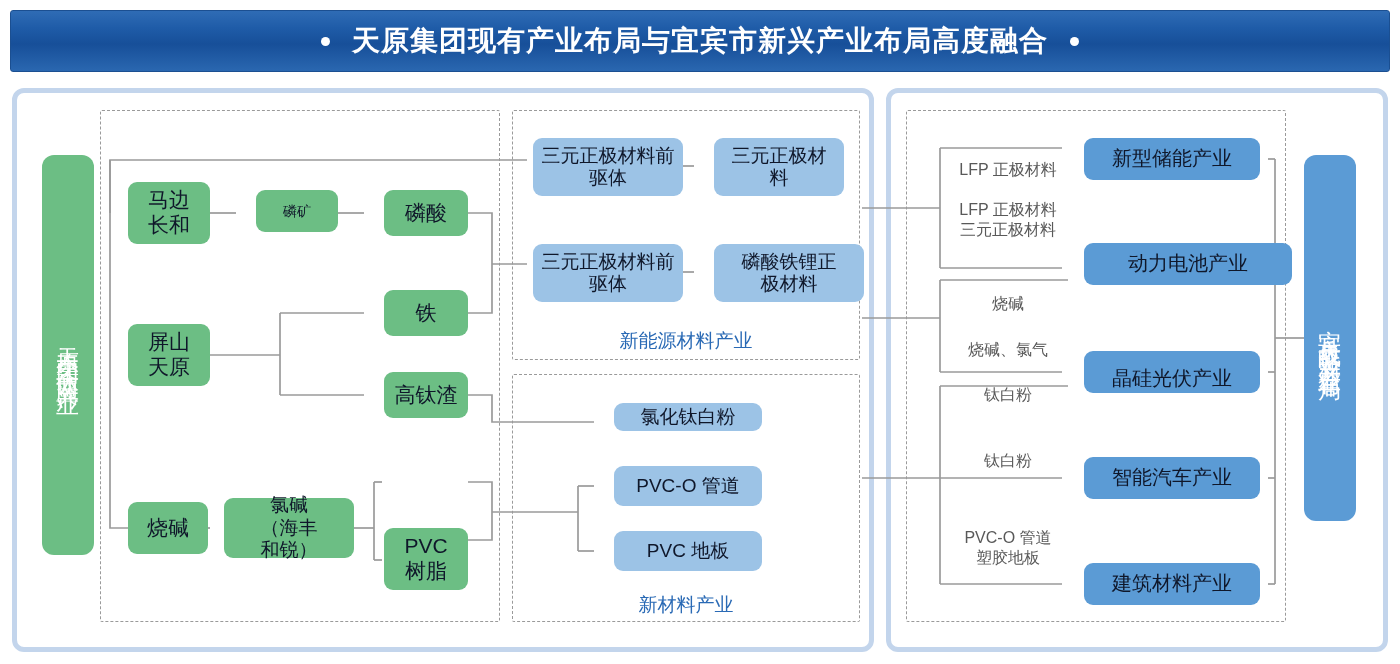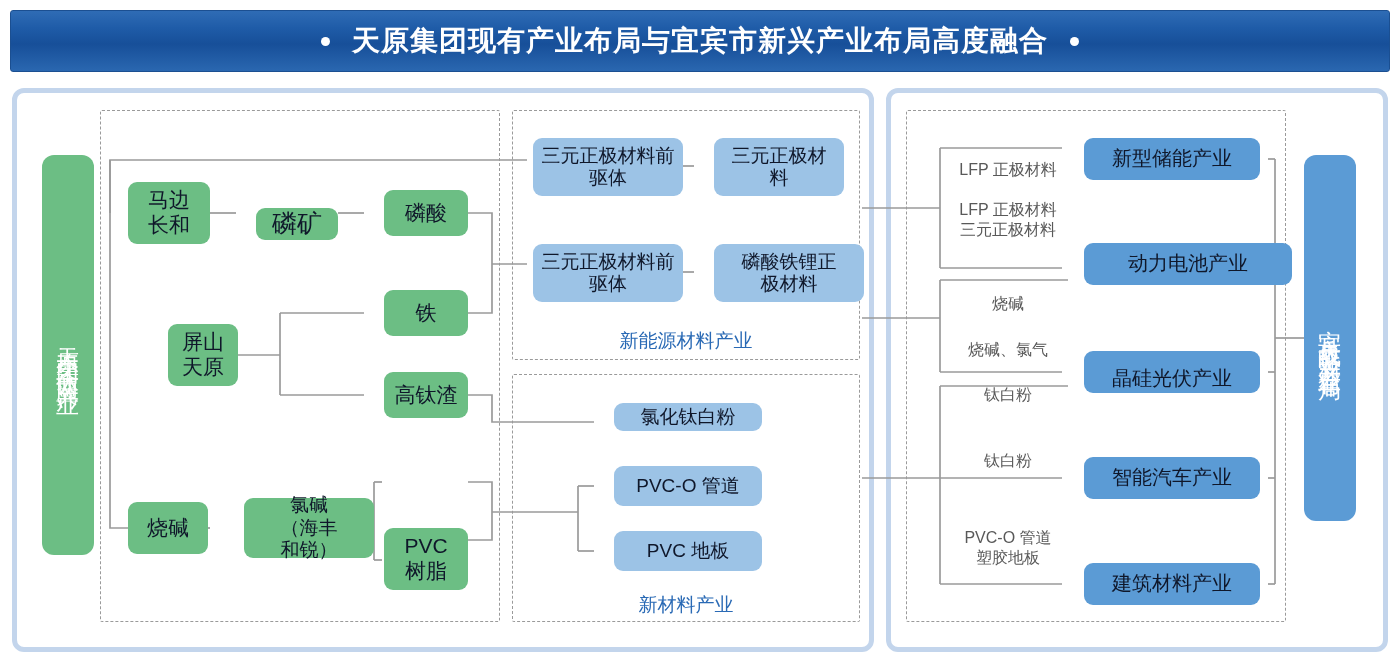--- a/index.html
+++ b/index.html
@@ -190,45 +190,45 @@
   </svg>
 
   <div class="vbar" id="bar-left">
     <span class="vtxt">天原集团一体两翼产业</span>
   </div>
 
   <div class="node green" style="left:128px;top:182px;width:82px;height:62px;font-size:21px;">
     <span style="display:block;width:2.4em;">马边长和</span>
   </div>
 
-  <div class="node green" style="left:256px;top:208px;width:82px;height:32px;font-size:25px;">
+  <div class="node green" style="left:256px;top:190px;width:82px;height:42px;font-size:14px;">
     <span>磷矿</span>
   </div>
 
   <div class="node green" style="left:384px;top:190px;width:84px;height:46px;font-size:21px;">
     <span>磷酸</span>
   </div>
 
-  <div class="node green" style="left:128px;top:324px;width:70px;height:62px;font-size:21px;margin-left:40px;">
+  <div class="node green" style="left:128px;top:324px;width:82px;height:62px;font-size:21px;">
     <span style="display:block;width:2.4em;">屏山天原</span>
   </div>
 
   <div class="node green" style="left:384px;top:290px;width:84px;height:46px;font-size:21px;">
     <span>铁</span>
   </div>
 
   <div class="node green" style="left:384px;top:372px;width:84px;height:46px;font-size:21px;">
     <span>高钛渣</span>
   </div>
 
   <div class="node green" style="left:128px;top:502px;width:80px;height:52px;font-size:21px;">
     <span>烧碱</span>
   </div>
 
-  <div class="node green" style="left:224px;top:498px;width:130px;height:60px;font-size:19px;margin-left:20px;">
+  <div class="node green" style="left:224px;top:498px;width:130px;height:60px;font-size:19px;">
     <span style="display:block;width:3.1em;">氯碱（海丰和锐）</span>
   </div>
 
 
   <div class="node green" style="left:384px;top:528px;width:84px;height:62px;font-size:21px;">
     <span style="display:block;width:2.4em;">PVC树脂</span>
   </div>
 
   <div class="node blue-l" style="left:533px;top:138px;width:150px;height:58px;font-size:19px;">
     <span style="display:block;width:7.1em;">三元正极材料前驱体</span>

